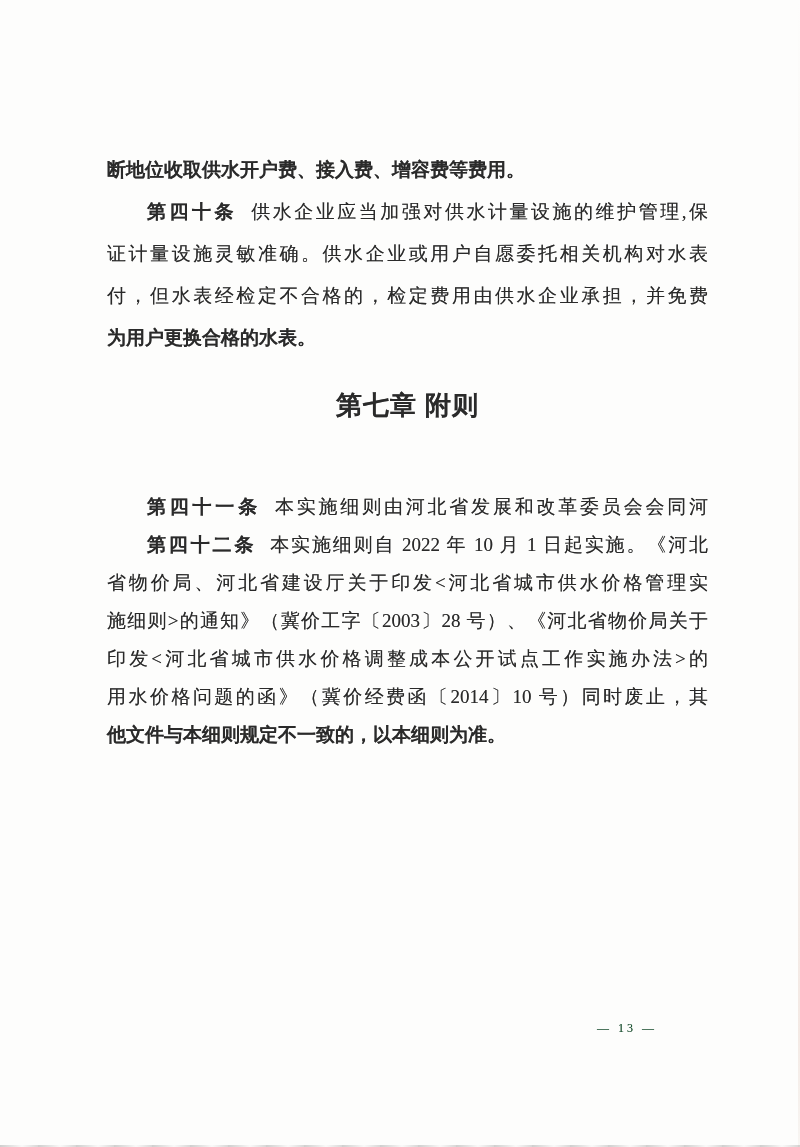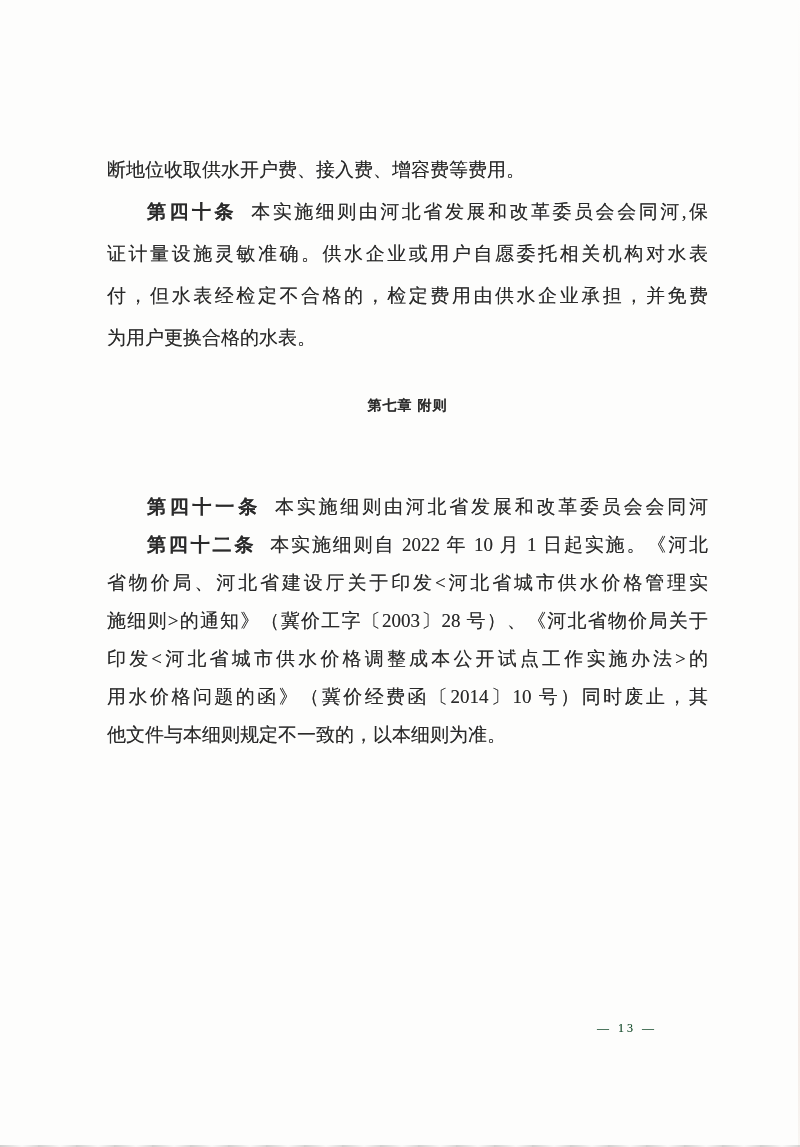--- a/index.html
+++ b/index.html
@@ -22,35 +22,35 @@
     display:block;
     text-shadow:0 0 0.5px rgba(40,40,40,0.55);
   }
   
   .jl{
     text-align:justify;
     text-align-last:justify;
     text-justify:inter-character;
   }
   
-  .sl{text-align:left;}
+  .sl{text-align:left;font-weight:bold;}
   .indent{text-indent:40px;}
   .lead{
     font-family:"Liberation Sans","DejaVu Sans",sans-serif;
     font-weight:bold;
     margin-right:14px;
     letter-spacing:1px;
   }
   .chapter{
     margin-top:25px;
     line-height:42px;
     text-align:center;
     font-family:"Liberation Sans","DejaVu Sans",sans-serif;
     font-weight:bold;
-    font-size:14px;
+    font-size:26px;
     letter-spacing:1px;
     text-shadow:0 0 0.5px rgba(40,40,40,0.55);
   }
   .page-number{
     position:absolute;
     top:1021px;left:597px;
     font-size:12px;
     letter-spacing:3px;
     color:#14532d;
     text-shadow:0 0 0.5px rgba(40,40,40,0.5);
@@ -76,21 +76,21 @@
 </style>
 </head>
 <body>
 
 <div class="page">
 
   <div class="content">
 
     <div class="blockA">
       <span class="line sl">断地位收取供水开户费、接入费、增容费等费用。</span>
-      <span class="line jl indent"><span class="lead">第四十条</span><span>本实施细则由河北省发展和改革委员会会同河,保</span></span>
+      <span class="line jl indent"><span class="lead">第四十条</span><span>供水企业应当加强对供水计量设施的维护管理,保</span></span>
       <span class="line jl">证计量设施灵敏准确。供水企业或用户自愿委托相关机构对水表</span>
       <span class="line jl">付，但水表经检定不合格的，检定费用由供水企业承担，并免费</span>
       <span class="line sl">为用户更换合格的水表。</span>
     </div>
 
     <div class="chapter">第七章 附则</div>
 
     <div class="blockB">
       <span class="line jl indent"><span class="lead">第四十一条</span><span>本实施细则由河北省发展和改革委员会会同河</span></span>
       <span class="line jl indent"><span class="lead">第四十二条</span><span>本实施细则自 2022 年 10 月 1 日起实施。《河北</span></span>

